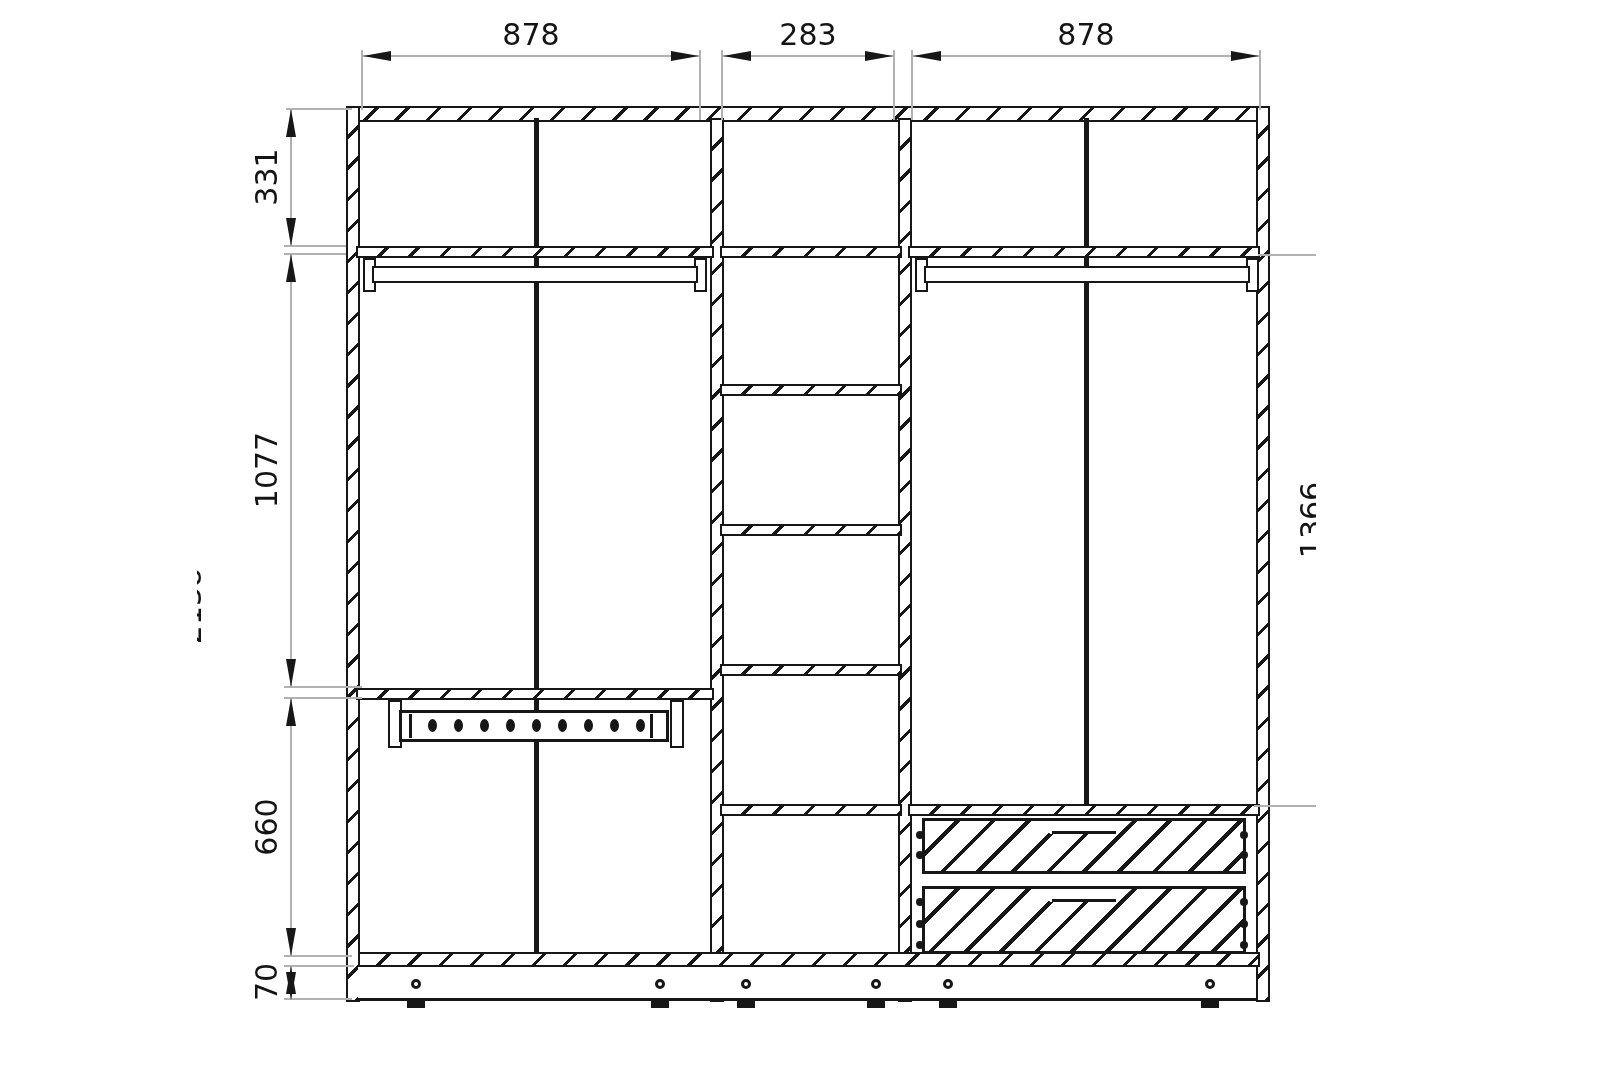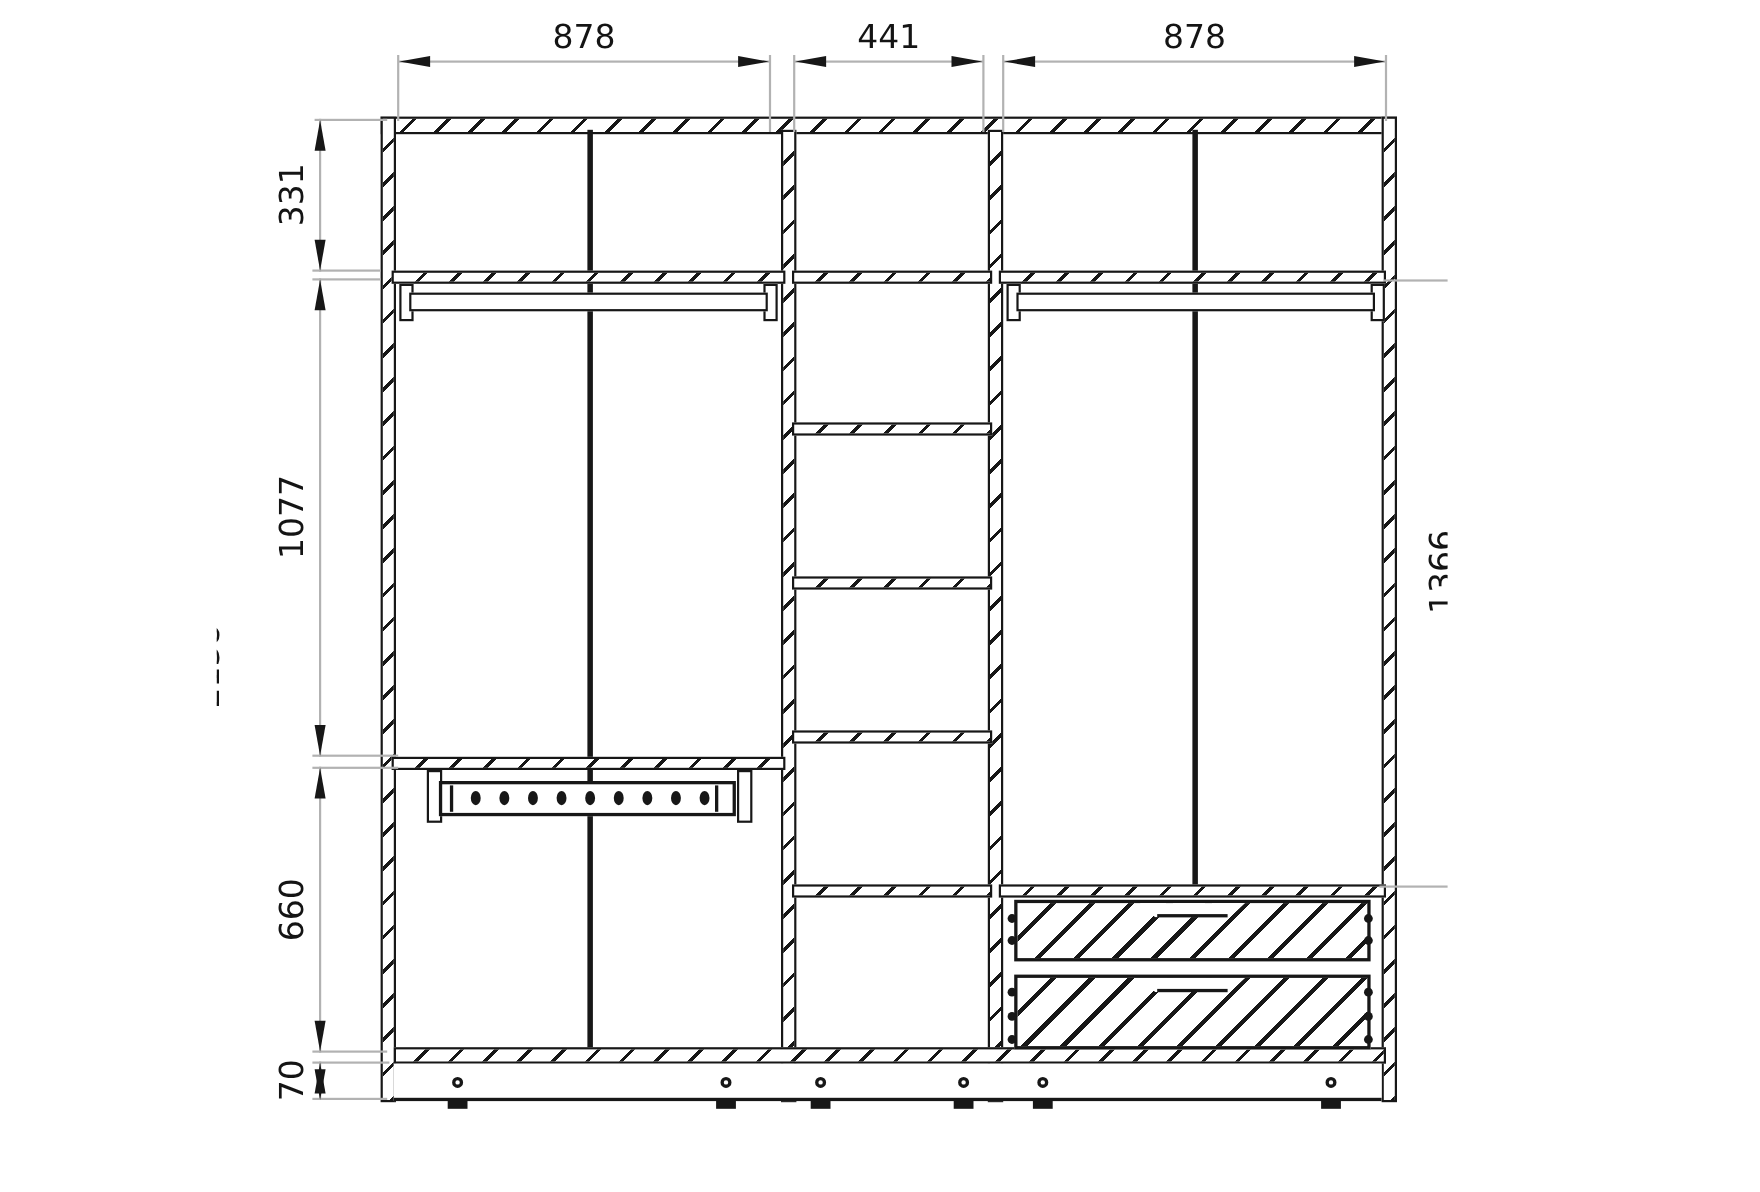--- a/index.html
+++ b/index.html
@@ -118,21 +118,21 @@
   <div class="dim" style="left:362px;top:55px;width:338px;height:2px;"></div>
   <div class="dim" style="left:722px;top:55px;width:172px;height:2px;"></div>
   <div class="dim" style="left:912px;top:55px;width:348px;height:2px;"></div>
   <div class="arr arr-l" style="left:363px;top:51px;"></div>
   <div class="arr arr-r" style="left:671px;top:51px;"></div>
   <div class="arr arr-l" style="left:723px;top:51px;"></div>
   <div class="arr arr-r" style="left:865px;top:51px;"></div>
   <div class="arr arr-l" style="left:913px;top:51px;"></div>
   <div class="arr arr-r" style="left:1231px;top:51px;"></div>
   <div class="lbl" style="left:531px;top:34px;">878</div>
-  <div class="lbl" style="left:808px;top:34px;">441</div>
+  <div class="lbl" style="left:808px;top:34px;">283</div>
   <div class="lbl" style="left:1086px;top:34px;">878</div>
 
   <div class="dim" style="left:286px;top:108px;width:66px;height:2px;"></div>
   <div class="dim" style="left:284px;top:245px;width:62px;height:2px;"></div>
   <div class="dim" style="left:284px;top:253px;width:62px;height:2px;"></div>
   <div class="dim" style="left:284px;top:686px;width:78px;height:2px;"></div>
   <div class="dim" style="left:284px;top:697px;width:78px;height:2px;"></div>
   <div class="dim" style="left:284px;top:955px;width:68px;height:2px;"></div>
   <div class="dim" style="left:284px;top:965px;width:70px;height:2px;"></div>
   <div class="dim" style="left:284px;top:998px;width:68px;height:2px;"></div>

